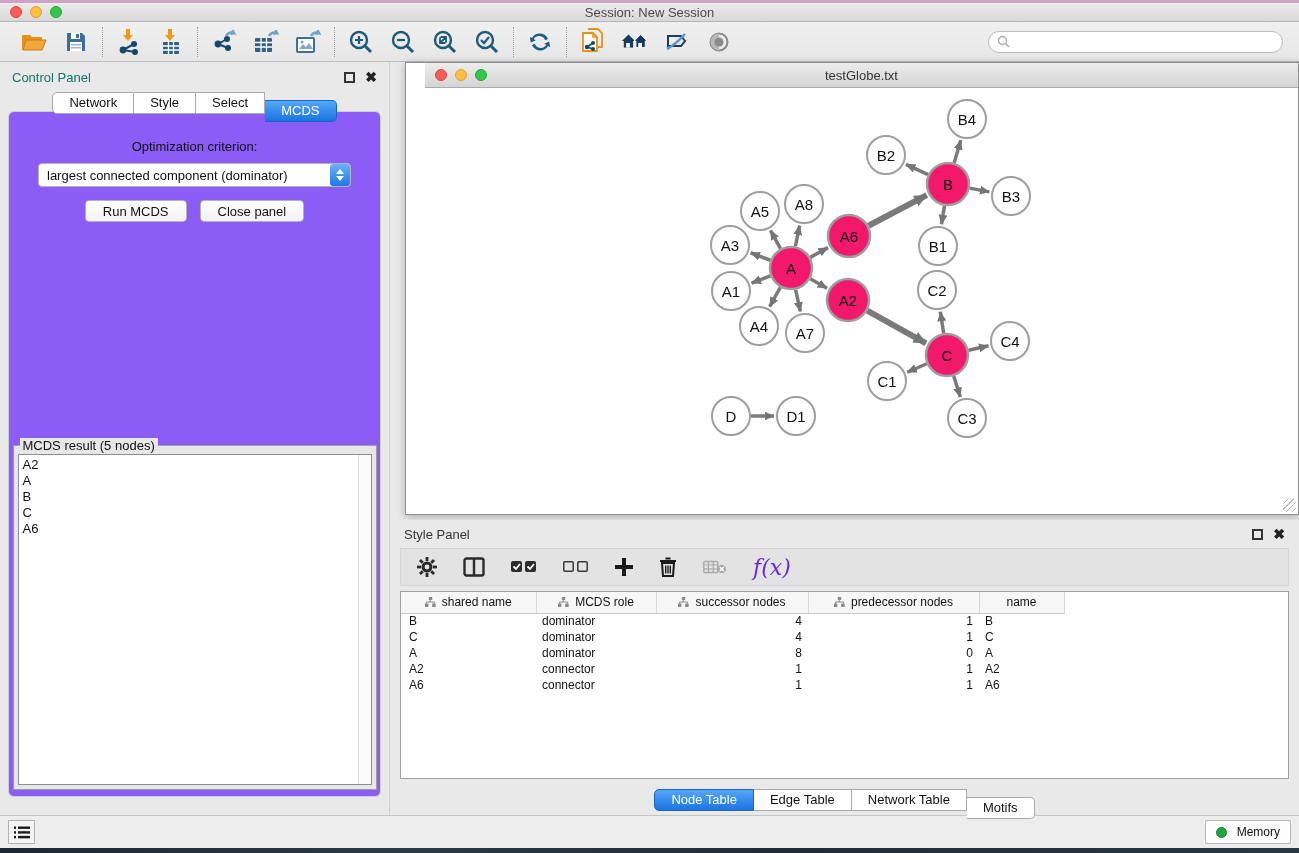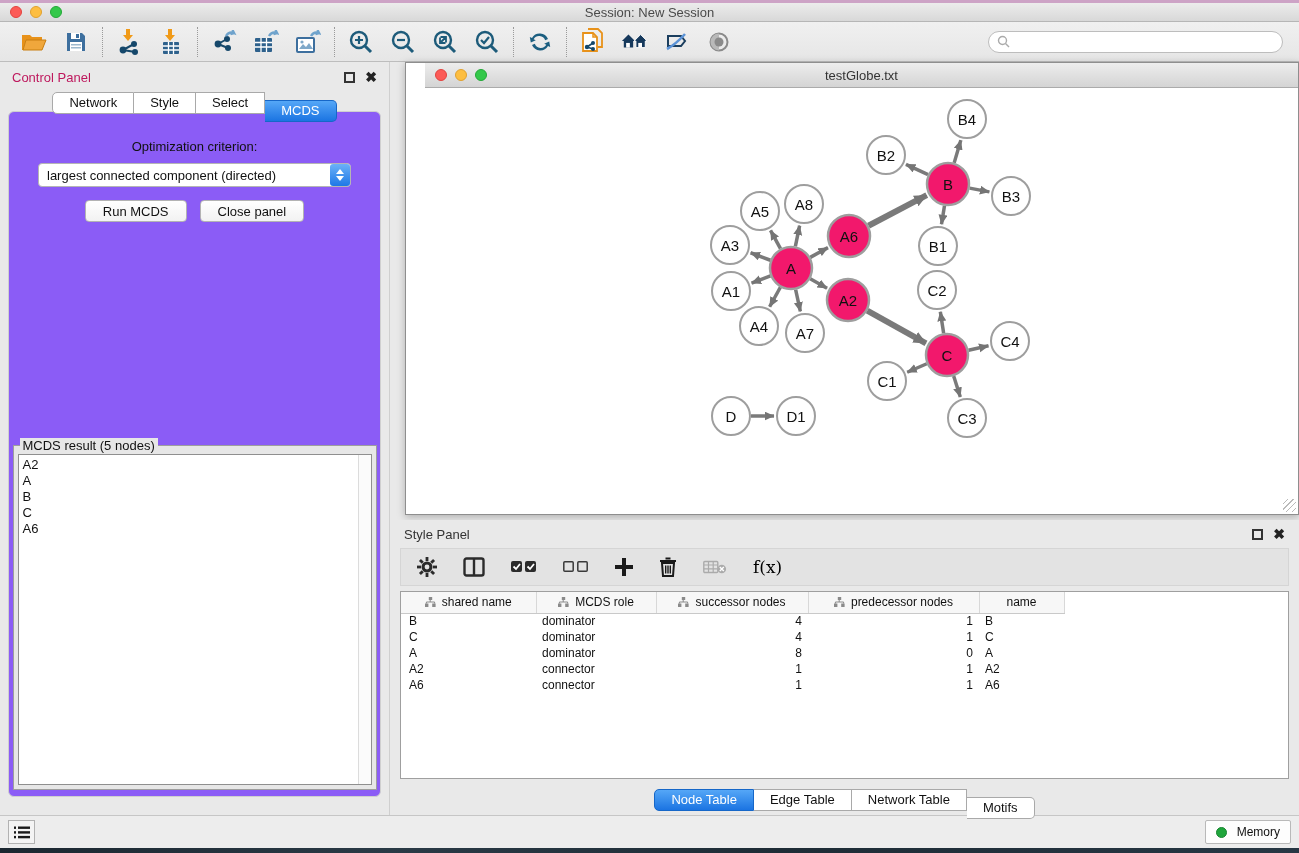--- a/index.html
+++ b/index.html
@@ -25,21 +25,21 @@
   .search-box svg { opacity:.55; }
   .search-input { border:none; outline:none; background:transparent; font-size:12px; flex:1; padding:0 6px; }
 
   
   .main { display:flex; height:753px; }
   .left-col { width:390px; position:relative; background:#E9E9E9; border-right:1px solid #CFCFCF; }
   .right-col { flex:1; position:relative; }
 
   
   .panel-head { height:30px; display:flex; align-items:center; padding:0 12px; }
-  .panel-head .ptitle { font-size:13px; color:#be185d; }
+  .panel-head .ptitle { font-size:13px; color:#0f766e; }
   .panel-head .pbtns { margin-left:auto; display:flex; gap:10px; align-items:center; }
   .float-glyph { width:11px; height:11px; border:2px solid #333; display:inline-block; }
   .close-glyph { font-size:14px; font-weight:bold; color:#222; line-height:11px; }
 
   .seg-tabs { display:flex; justify-content:center; position:relative; z-index:2; }
   .seg-tab { height:22px; line-height:20px; padding:0 16px; background:#fff; border:1px solid #A9A9A9; border-left:none; font-size:13px; color:#111; cursor:pointer; }
   .seg-tab:first-child { border-left:1px solid #A9A9A9; border-radius:5px 0 0 5px; }
   .seg-tab:last-child { border-radius:0 5px 5px 0;margin-top:8px; }
   .seg-tab.active { background:linear-gradient(#55A7F7,#1B74E2); color:#fff; border-color:#1667C8; }
 
@@ -68,21 +68,21 @@
      background:repeating-linear-gradient(135deg, transparent 0 3px, #A9A9A9 3px 4px); opacity:.8; }
 
   
   .table-panel { position:absolute; left:0; top:458px; right:0; bottom:0; background:#E9E9E9; }
   .tp-head { height:28px; display:flex; align-items:center; padding:0 14px; }
   .tp-head .ptitle { font-size:13px; color:#333; }
   .tp-head .pbtns { margin-left:auto; display:flex; gap:10px; align-items:center; }
   .tp-toolbar { margin:0 10px; height:38px; background:#E3E3E3; border:1px solid #D5D5D5; display:flex; align-items:center; gap:26px; padding-left:16px; }
   .tp-tool { display:flex; align-items:center; justify-content:center; cursor:pointer; }
   .tp-tool.disabled { cursor:default; }
-  .fx-label { font-family:"DejaVu Serif", serif; font-size:17px; color:#000000; }
+  .fx-label { font-family:"DejaVu Serif", serif; font-style:italic; font-size:22px; color:#6d28d9; }
 
   .data-table-wrap { margin:5px 10px 0 10px; height:188px; background:#fff; border:1px solid #9F9F9F; overflow:hidden; }
   table.data-table { border-collapse:collapse; table-layout:fixed; font-size:12px; color:#111; }
   .data-table th { height:21px; font-weight:normal; background:#F7F7F7; border-right:1px solid #D8D8D8; border-bottom:1px solid #C9C9C9; text-align:center; position:relative; }
   .data-table th .hicon { display:inline-block; vertical-align:-1px; margin-right:6px; }
   .data-table td { height:16px; padding:0 6px; white-space:nowrap; }
   .col-num { text-align:right; }
   .data-table td.first { padding-left:8px; }
 
   .tp-tabs { display:flex; justify-content:center; margin-top:10px; }
@@ -276,21 +276,21 @@
     </div>
     <div class="seg-tabs" id="cp-tabs">
         <div class="seg-tab">Network</div>
         <div class="seg-tab">Style</div>
         <div class="seg-tab">Select</div>
         <div class="seg-tab active">MCDS</div>
       </div>
     <div class="cp-box">
       <div class="opt-label">Optimization criterion:</div>
       <div class="select-ctl">
-        <span class="sel-val">largest connected component (directed)</span>
+        <span class="sel-val">largest connected component (dominator)</span>
         <span class="stepper">
             <span class="tri-up"></span>
             <span class="tri-dn"></span>
           </span>
       </div>
       <div class="btn-row">
         <button class="push-btn">Run MCDS</button>
         <button class="push-btn">Close panel</button>
       </div>
       <div class="cp-spacer"></div>

